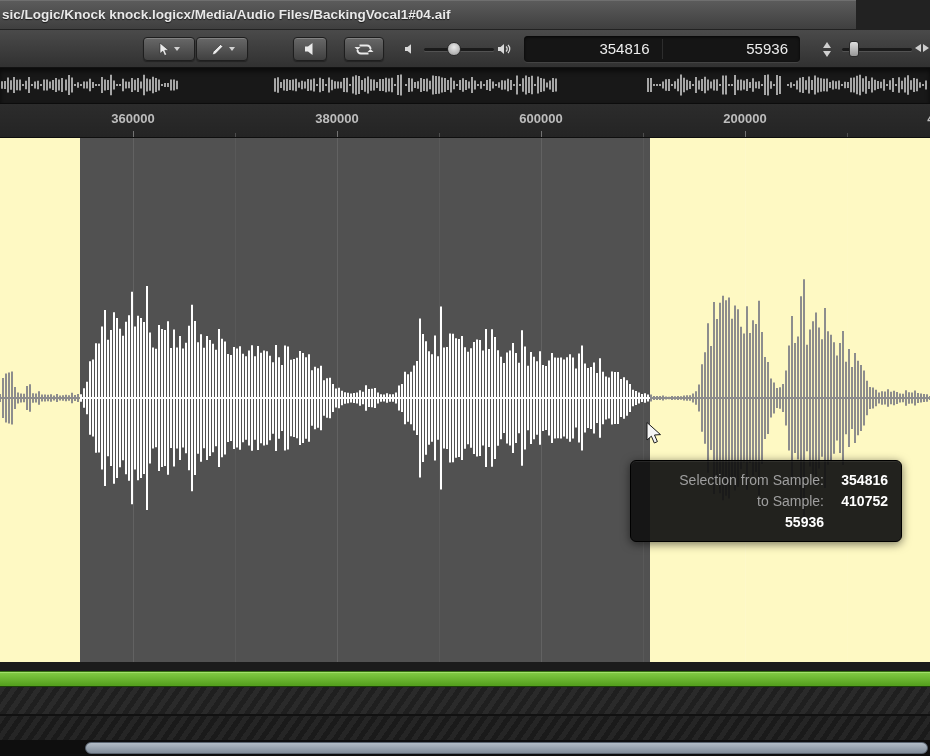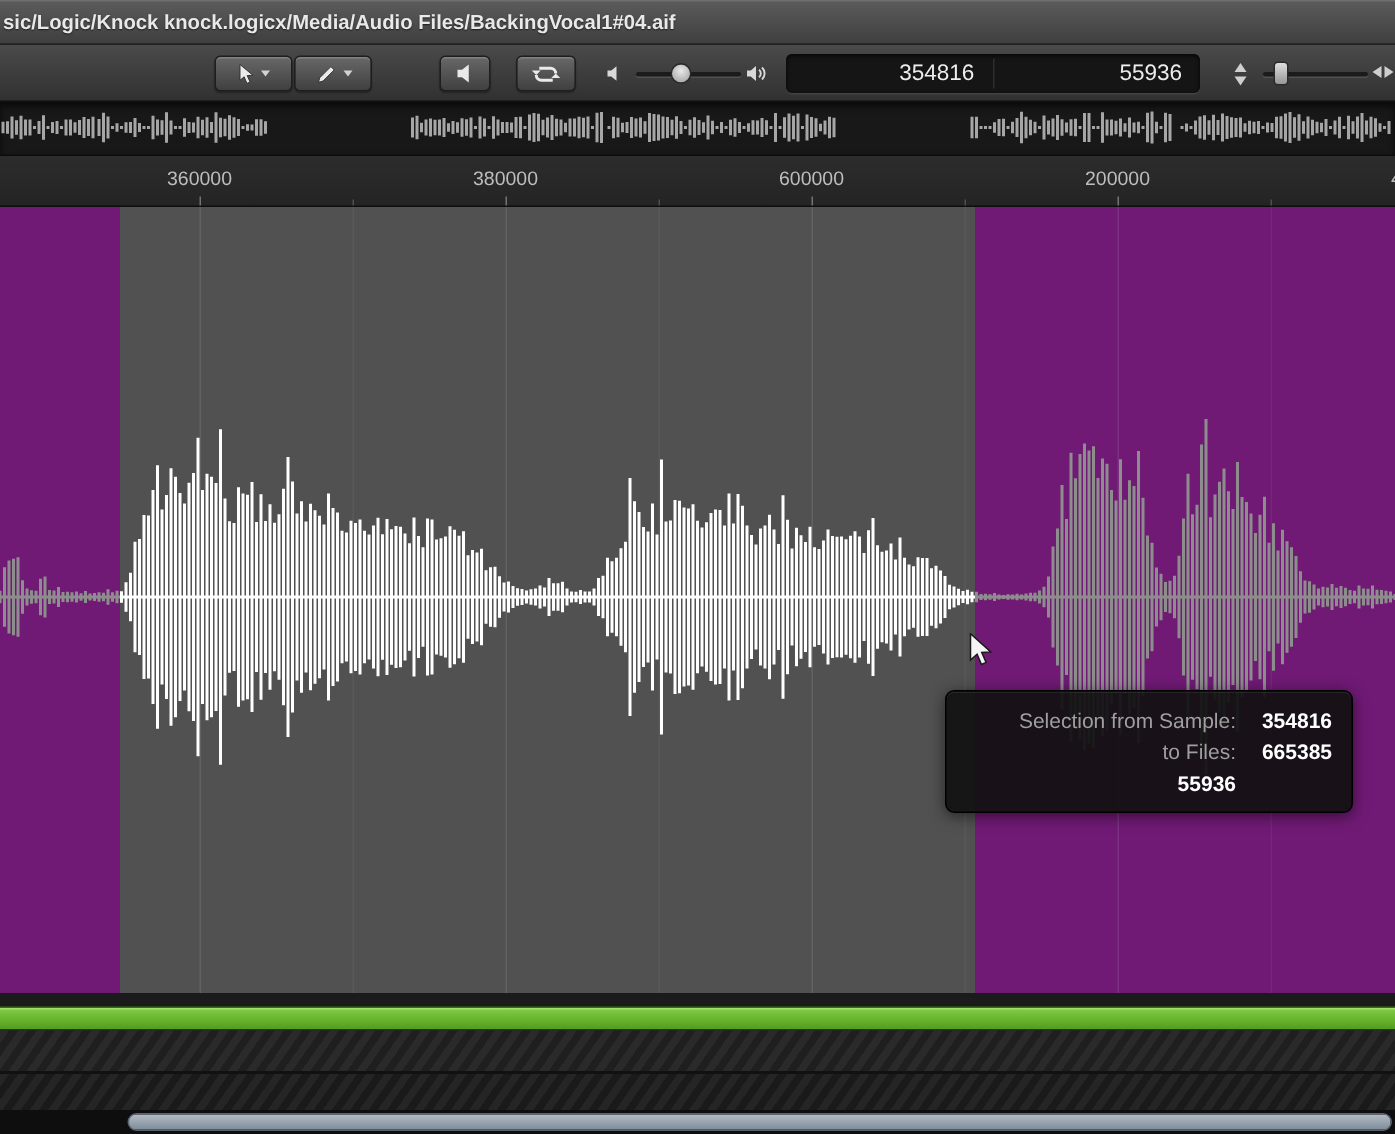--- a/index.html
+++ b/index.html
@@ -1,20 +1,20 @@
 <!DOCTYPE html>
 <html><head>
 <meta charset="utf-8">
 <style>
   html,body{margin:0;padding:0;background:#000;}
   #app{position:relative;width:930px;height:756px;overflow:hidden;background:#222;
        font-family:"Liberation Sans",sans-serif;}
 
   
-  #titlebar{position:absolute;left:0;top:0;width:930px;height:30px;
+  #titlebar{position:absolute;left:0;top:0;width:856px;height:30px;
     background:linear-gradient(#5c5c5c,#3f3f3f);border-bottom:1px solid #222;
     box-shadow:inset 0 1px 0 #6f6f6f;box-sizing:border-box;}
   #titlebar .path{position:absolute;left:2px;top:0;line-height:29px;font-size:13.5px;
     font-weight:bold;color:#e9e9e9;text-shadow:0 1px 1px rgba(0,0,0,.65);white-space:nowrap;}
 
   
   #toolbar{position:absolute;left:0;top:30px;width:930px;height:38px;
     background:linear-gradient(#4a4a4a,#313131);border-bottom:1px solid #121212;box-sizing:border-box;}
   .tbtn{position:absolute;top:7px;height:24px;border:1px solid #1e1e1e;border-radius:4px;
     background:linear-gradient(#686868,#404040);
@@ -46,27 +46,27 @@
   #harrows{position:absolute;left:915px;top:14px;display:flex;gap:2px;}
 
   
   #overview{position:absolute;left:0;top:68px;width:930px;height:36px;background:#181818;
     box-shadow:inset 0 3px 5px rgba(0,0,0,.6);border-bottom:1px solid #0c0c0c;box-sizing:border-box;}
   #ov-svg{position:absolute;left:0;top:0;}
   #ov-svg path{stroke:#a6a6a6;fill:none;}
 
   
   #ruler{position:absolute;left:0;top:104px;width:930px;height:34px;
-    background:linear-gradient(#2c2c2c,#242424);border-bottom:1px solid #0e0e0e;box-sizing:border-box;}
+    background:linear-gradient(#2c2c2c,#242424);border-bottom:1px solid #0e0e0e;box-sizing:border-box;font-weight:bold;}
   .rlabel{position:absolute;top:7px;transform:translateX(-50%);font-size:13px;color:#bdbdbd;white-space:nowrap;}
   .rtickM{position:absolute;bottom:0;width:1px;height:6px;background:#737373;}
   .rtickm{position:absolute;bottom:0;width:1px;height:4px;background:#4d4d4d;}
 
   
-  #wavearea{position:absolute;left:0;top:138px;width:930px;height:524px;background:#701a75;overflow:hidden;}
+  #wavearea{position:absolute;left:0;top:138px;width:930px;height:524px;background:#fef9c3;overflow:hidden;}
   #selection{position:absolute;top:0;bottom:0;background:#515151;}
   .gmajor{position:absolute;top:0;bottom:0;width:1px;background:rgba(255,255,255,.10);}
   .gminor{position:absolute;top:0;bottom:0;width:1px;background:rgba(255,255,255,.05);}
   #wave-svg{position:absolute;left:0;top:0;}
   #wave-svg path{fill:none;}
 
   
   #tooltip{position:absolute;left:630px;top:322px;width:272px;box-sizing:border-box;
     background:rgba(17,17,17,.93);border:1px solid #000;border-radius:6px;padding:9px 13px;
     box-shadow:0 2px 10px rgba(0,0,0,.55),inset 0 1px 0 rgba(255,255,255,.07);
@@ -211,22 +211,22 @@
         <rect x="0" y="259" width="80" height="2" fill="#8d8d8d"></rect>
         <rect x="650" y="259" width="280" height="2" fill="#8d8d8d"></rect>
         <rect x="80" y="259" width="570" height="2" fill="#ffffff"></rect>
         <path d="M0 255.9V264.1M3 240.1V279.9M6 235.6V284.4M9 234.5V285.5M12 233.5V286.5M15 248.9V271.1M18 254.4V265.6M21 255.5V264.5M24 255.8V264.2M27 247.9V272.1M30 246.3V273.7M33 255.3V264.7M36 255.6V264.4M39 253.3V266.7M42 256.6V263.4M45 256.5V263.5M48 256.8V263.2M51 256.3V263.7M54 257.5V262.5M57 256.0V264.0M60 257.6V262.4M63 257.3V262.7M66 256.8V263.2M69 257.2V262.8M72 254.8V265.2M75 256.9V263.1M78 255.9V264.1M651 256.5V263.5M654 258.0V262.0M657 257.9V262.1M660 258.1V261.9M663 257.4V262.6M666 258.4V261.6M669 258.7V261.3M672 258.1V261.9M675 258.3V261.7M678 257.9V262.1M681 258.3V261.7M684 257.6V262.4M687 257.2V262.8M690 257.2V262.8M693 255.6V264.4M696 253.2V266.8M699 246.4V273.6M702 226.3V293.7M705 214.3V305.7M708 185.3V334.7M711 208.0V312.0M714 163.9V356.1M717 180.9V339.1M720 164.7V355.3M723 157.7V362.3M726 162.3V357.7M729 159.5V360.5M732 180.7V339.3M735 167.6V352.4M738 171.2V348.8M741 188.7V331.3M744 195.6V324.4M747 168.2V351.8M750 195.1V324.9M753 182.2V337.8M756 186.0V334.0M759 162.7V357.3M762 193.9V326.1M765 219.0V301.0M768 223.9V296.1M771 240.4V279.6M774 244.5V275.5M777 250.0V270.0M780 249.2V270.8M783 245.9V274.1M786 232.5V287.5M789 207.6V312.4M792 177.9V342.1M795 204.9V315.1M798 198.5V321.5M801 158.3V361.7M804 141.3V378.7M807 206.8V313.2M810 191.6V328.4M813 183.2V336.8M816 174.4V345.6M819 189.5V330.5M822 201.3V318.7M825 170.0V350.0M828 193.3V326.7M831 196.7V323.3M834 204.3V315.7M837 217.4V302.6M840 205.1V314.9M843 193.1V326.9M846 223.8V296.2M849 210.9V309.1M852 229.0V291.0M855 215.1V304.9M858 222.8V297.2M861 226.9V293.1M864 232.6V287.4M867 242.8V277.2M870 249.0V271.0M873 249.5V270.5M876 251.7V268.3M879 254.4V265.6M882 253.2V266.8M885 253.6V266.4M888 251.3V268.7M891 253.8V266.2M894 252.7V267.3M897 253.9V266.1M900 255.4V264.6M903 255.8V264.2M906 252.3V267.7M909 254.3V265.7M912 254.5V265.5M915 252.4V267.6M918 255.1V264.9M921 255.4V264.6M924 255.9V264.1M927 256.3V263.7M930 258.0V262.0" stroke="#8d8d8d" stroke-width="2"></path>
         <path d="M81 256.2V263.8M84 250.2V269.8M87 243.8V276.2M90 223.2V296.8M93 221.4V298.6M96 205.3V314.7M99 205.6V314.4M102 188.6V331.4M105 172.1V347.9M108 201.7V318.3M111 192.0V328.0M114 174.2V345.8M117 179.9V340.1M120 190.7V329.3M123 197.7V322.3M126 183.8V336.2M129 177.3V342.7M132 153.8V366.2M135 188.6V331.4M138 177.8V342.2M141 179.9V340.1M144 184.0V336.0M147 148.1V371.9M150 194.4V325.6M153 209.5V310.5M156 210.7V309.3M159 186.9V333.1M162 191.0V329.0M165 191.9V328.1M168 183.3V336.7M171 210.0V310.0M174 191.5V328.5M177 209.4V310.6M180 198.1V321.9M183 210.5V309.5M186 204.8V315.2M189 187.8V332.2M192 166.7V353.3M195 183.0V337.0M198 204.3V315.7M201 196.2V323.8M204 209.7V310.3M207 197.9V322.1M210 202.1V317.9M213 205.8V314.2M216 211.7V308.3M219 191.0V329.0M222 200.7V319.3M225 203.6V316.4M228 215.9V304.1M231 217.0V303.0M234 209.1V310.9M237 210.6V309.4M240 208.3V311.7M243 215.8V304.2M246 218.3V301.7M249 212.4V307.6M252 207.2V312.8M255 218.2V301.8M258 208.0V312.0M261 214.8V305.2M264 212.6V307.4M267 213.2V306.8M270 217.7V302.3M273 224.2V295.8M276 207.0V313.0M279 219.3V300.7M282 226.9V293.1M285 207.6V312.4M288 208.4V311.6M291 221.7V298.3M294 220.9V299.1M297 219.7V300.3M300 212.9V307.1M303 215.1V304.9M306 219.2V300.8M309 216.2V303.8M312 232.2V287.8M315 228.7V291.3M318 230.3V289.7M321 227.8V292.2M324 242.2V277.8M327 240.2V279.8M330 239.8V280.2M333 246.1V273.9M336 250.4V269.6M339 249.7V270.3M342 252.7V267.3M345 254.2V265.8M348 254.7V265.3M351 255.6V264.4M354 254.9V265.1M357 254.4V265.6M360 252.3V267.7M363 253.7V266.3M366 247.3V272.7M369 250.9V269.1M372 250.8V269.2M375 249.9V270.1M378 254.4V265.6M381 256.3V263.7M384 256.5V263.5M387 255.3V264.7M390 256.3V263.7M393 256.3V263.7M396 254.4V265.6M399 247.4V272.6M402 245.9V274.1M405 233.8V286.2M408 236.2V283.8M411 233.8V286.2M414 227.5V292.5M417 223.1V296.9M420 180.6V339.4M423 196.1V323.9M426 203.3V316.7M429 213.3V306.7M432 216.3V303.7M435 197.6V322.4M438 218.3V301.7M441 168.4V351.6M444 209.6V310.4M447 209.0V311.0M450 195.4V324.6M453 195.8V324.2M456 200.3V319.7M459 201.0V319.0M462 198.1V321.9M465 209.2V310.8M468 213.7V306.3M471 210.2V309.8M474 204.0V316.0M477 201.6V318.4M480 202.0V318.0M483 212.4V307.6M486 191.0V329.0M489 211.0V309.0M492 191.3V328.7M495 199.1V320.9M498 212.3V307.7M501 218.7V301.3M504 225.0V295.0M507 214.4V305.6M510 212.4V307.6M513 205.1V314.9M516 215.0V305.0M519 224.7V295.3M522 192.2V327.8M525 208.5V311.5M528 227.7V292.3M531 213.9V306.1M534 218.8V301.2M537 223.3V296.7M540 213.2V306.8M543 226.9V293.1M546 228.0V292.0M549 222.4V297.6M552 215.0V305.0M555 219.4V300.6M558 219.8V300.2M561 219.6V300.4M564 221.5V298.5M567 219.2V300.8M570 216.2V303.8M573 219.6V300.4M576 230.6V289.4M579 215.5V304.5M582 207.4V312.6M585 225.5V294.5M588 229.9V290.1M591 229.0V291.0M594 224.4V295.6M597 235.0V285.0M600 220.3V299.7M603 233.8V286.2M606 238.4V281.6M609 239.5V280.5M612 233.5V286.5M615 234.0V286.0M618 234.0V286.0M621 240.9V279.1M624 239.2V280.8M627 242.3V277.7M630 246.0V274.0M633 251.8V268.2M636 253.0V267.0M639 254.5V265.5M642 256.0V264.0M645 255.2V264.8M648 256.5V263.5" stroke="#ffffff" stroke-width="2"></path>
       </svg>
 
     <div id="tooltip">
         <div class="tlabel">Selection from Sample:</div>
         <div class="tvalue">354816</div>
-        <div class="tlabel">to Files:</div>
-        <div class="tvalue">665385</div>
+        <div class="tlabel">to Sample:</div>
+        <div class="tvalue">410752</div>
         <div class="tvalue">55936</div>
       </div>
 
     <svg width="18" height="26" viewBox="0 0 18 26" style="position:absolute;left:646px;top:284px;">
       <polygon points="1,0.5 1,18 5.4,14.2 8.3,21 11.4,19.6 8.5,13 14.5,12.6" fill="#f5f5f5" stroke="#1a1a1a" stroke-width="1"></polygon>
     </svg>
   </div>
 
   <div id="gapband"></div>
   <div id="regionbar"></div>

